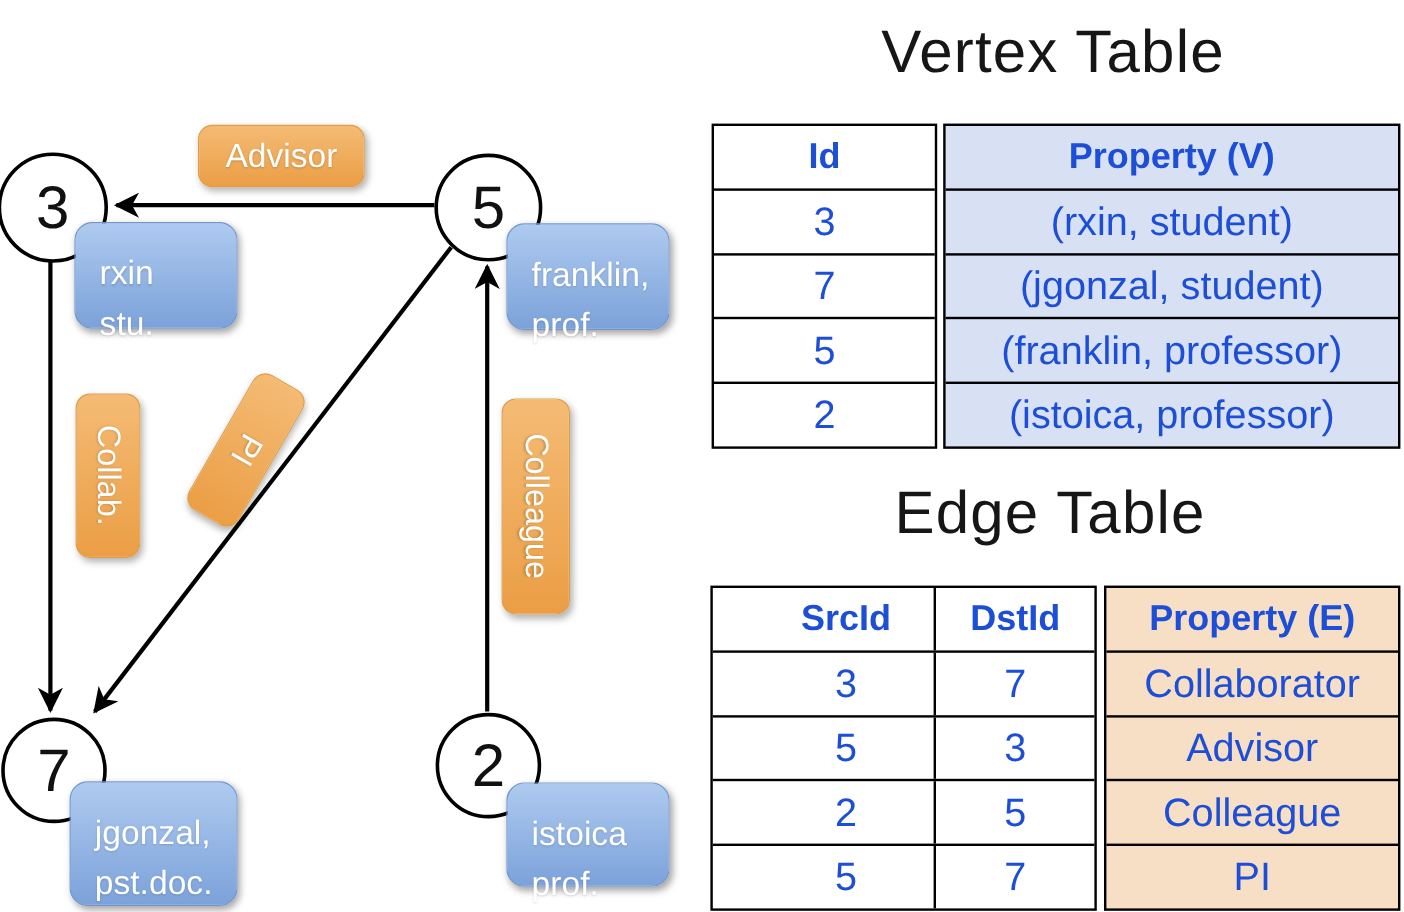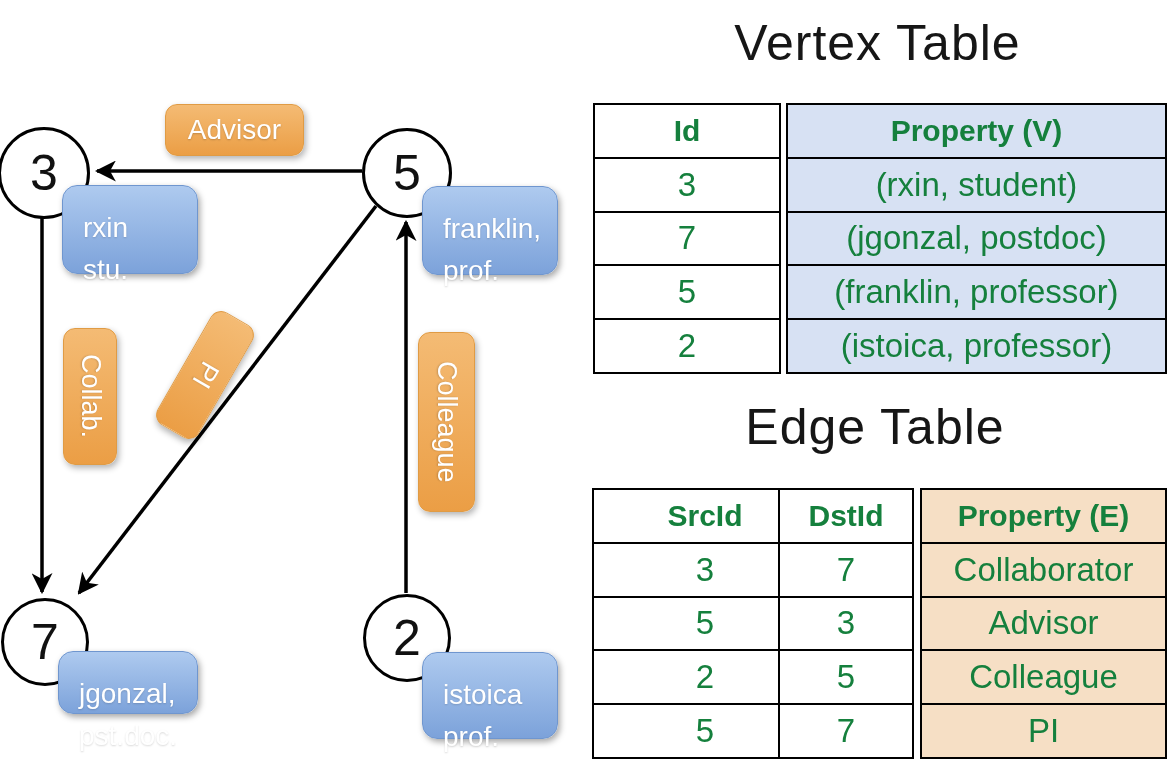--- a/index.html
+++ b/index.html
@@ -34,21 +34,21 @@
   }
   .vertical-text{writing-mode:vertical-rl;text-orientation:mixed;}
   .tbox{
     position:absolute;box-sizing:border-box;border:2.5px solid #000;background:#fff;
     display:flex;flex-direction:column;z-index:2;
   }
   .trow{flex:1;display:flex;}
   .trow + .trow{border-top:2px solid #000;}
   .cell{
     display:flex;align-items:center;justify-content:center;flex:1;
-    font-size:33px;color:#15803d;white-space:nowrap;
+    font-size:33px;color:#1d4ed8;white-space:nowrap;
   }
   .cell.hdr{font-size:30px;font-weight:700;}
   .cell.src{flex:0 0 146px;border-right:2.5px solid #000;margin-left:38px;}
 </style>
 </head>
 <body>
 
 <div id="canvas">
 
   <div class="slide-title" style="left:595px;top:14px;width:565px;">Vertex Table</div>
@@ -80,21 +80,21 @@
   </div>
 
   <div class="vbox" style="left:62px;top:185px;width:136px;height:89px;">
     <span>rxin</span>
     <span>stu.</span>
   </div>
   <div class="vbox" style="left:422px;top:186px;width:136px;height:89px;">
     <span>franklin,</span>
     <span>prof.</span>
   </div>
-  <div class="vbox" style="left:58px;top:651px;width:140px;height:63px;">
+  <div class="vbox" style="left:58px;top:651px;width:140px;height:104px;">
     <span>jgonzal,</span>
     <span>pst.doc.</span>
   </div>
   <div class="vbox" style="left:422px;top:652px;width:136px;height:87px;">
     <span>istoica</span>
     <span>prof.</span>
   </div>
 
   <div class="ebox" style="left:165px;top:104px;width:139px;height:52px;font-size:28px;">
     <span>Advisor</span>
@@ -128,21 +128,21 @@
   </div>
 
   <div class="tbox" style="left:786px;top:103px;width:381px;height:271px;background:#D7E1F3;">
     <div class="trow">
         <div class="cell hdr">Property (V)</div>
       </div>
     <div class="trow">
         <div class="cell">(rxin, student)</div>
       </div>
     <div class="trow">
-        <div class="cell">(jgonzal, postdoc)</div>
+        <div class="cell">(jgonzal, student)</div>
       </div>
     <div class="trow">
         <div class="cell">(franklin, professor)</div>
       </div>
     <div class="trow">
         <div class="cell">(istoica, professor)</div>
       </div>
   </div>
 
   <div class="tbox" style="left:592px;top:488px;width:322px;height:271px;">

